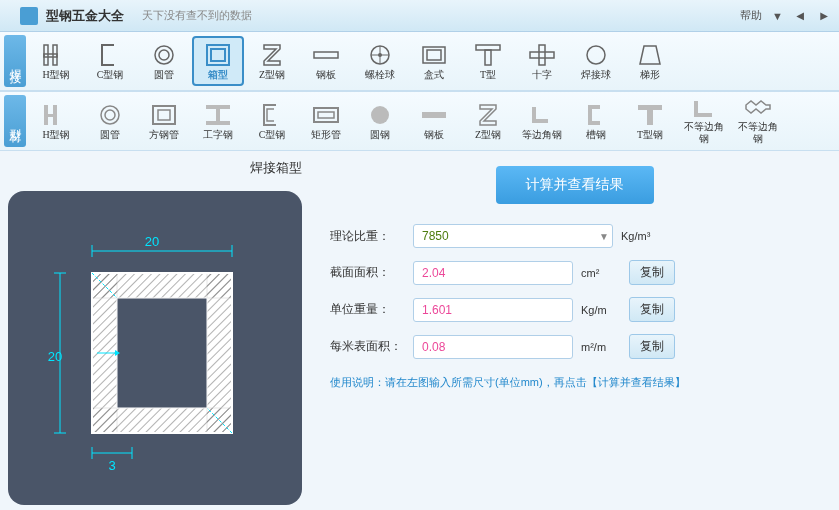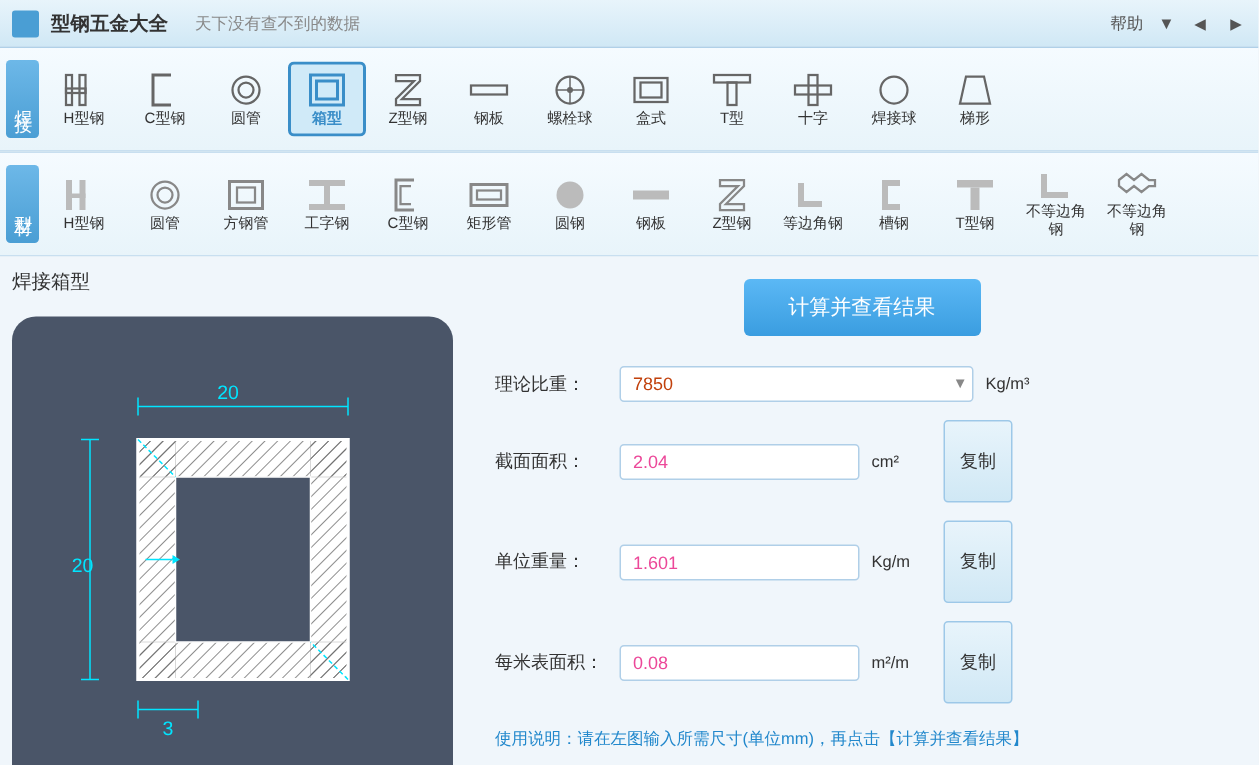--- a/index.html
+++ b/index.html
@@ -12,20 +12,21 @@
       display: flex;
       align-items: center;
       padding: 0 8px;
       border-bottom: 1px solid #b0d0e8;
     }
     .title-bar-left {
       display: flex;
       align-items: center;
       gap: 8px;
       flex: 1;
+      margin-left: 12px;
     }
     .app-icon {
       width: 18px; height: 18px;
       background: #4a9ed4;
       display: inline-block;
       border-radius: 2px;
     }
     .title-text { font-size: 13px; color: #333; font-weight: bold; }
     .subtitle-text { font-size: 11px; color: #888; margin-left: 10px; }
     .title-bar-right { display: flex; align-items: center; gap: 10px; justify-content: flex-end; }
@@ -34,21 +35,22 @@
 
     
     .toolbar {
       background: linear-gradient(to bottom, #f5fbff, #e8f4fa);
       border-bottom: 1px solid #c8dff0;
     }
     .toolbar-row {
       display: flex;
       align-items: center;
       padding: 2px 4px;
-      height: 68px;
+      height: 58px;
+      font-family: Liberation Serif, serif;
     }
     .toolbar-label {
       width: 22px;
       min-width: 22px;
       background: linear-gradient(to bottom, #6db8e8, #4a9ed4);
       color: white;
       font-size: 12px;
       text-align: center;
       height: 52px;
       display: flex;
@@ -108,21 +110,21 @@
     .diagram-panel {
       width: 310px;
       min-width: 310px;
       padding: 8px;
       display: flex;
       flex-direction: column;
     }
     .diagram-title {
       font-size: 13px;
       color: #333;
-      text-align: left;
+      text-align: right;
       margin-bottom: 14px;
       font-weight: normal;
     }
     .diagram-canvas {
       background: #4a5568;
       flex: 1;
       border-radius: 16px;
       position: relative;
       display: flex;
       align-items: center;
@@ -176,41 +178,41 @@
     }
     .field-unit {
       font-size: 11px;
       color: #333;
       min-width: 40px;
     }
     .copy-btn {
       background: linear-gradient(to bottom, #e8f4fb, #d0e8f5);
       border: 1px solid #9dc8e8;
       border-radius: 3px;
-      padding: 18px 10px;
+      padding: 3px 10px;
       font-size: 12px;
       cursor: pointer;
       color: #333;
       font-family: 'Microsoft YaHei', Arial, sans-serif;
     }
 
     .select-wrapper {
       position: relative;
       display: inline-block;
     }
     .field-select {
       border: 1px solid #b0cfe8;
       border-radius: 3px;
       padding: 4px 24px 4px 8px;
       font-size: 12px;
       background: white;
-      color: #c2410c;
+      color: #4d7c0f;
       outline: none;
       appearance: none;
-      width: 236px;
+      width: 200px;
       font-family: 'Microsoft YaHei', Arial, sans-serif;
     }
     .select-arrow {
       position: absolute;
       right: 4px;
       top: 50%;
       transform: translateY(-50%);
       pointer-events: none;
       color: #888;
       font-size: 10px;

